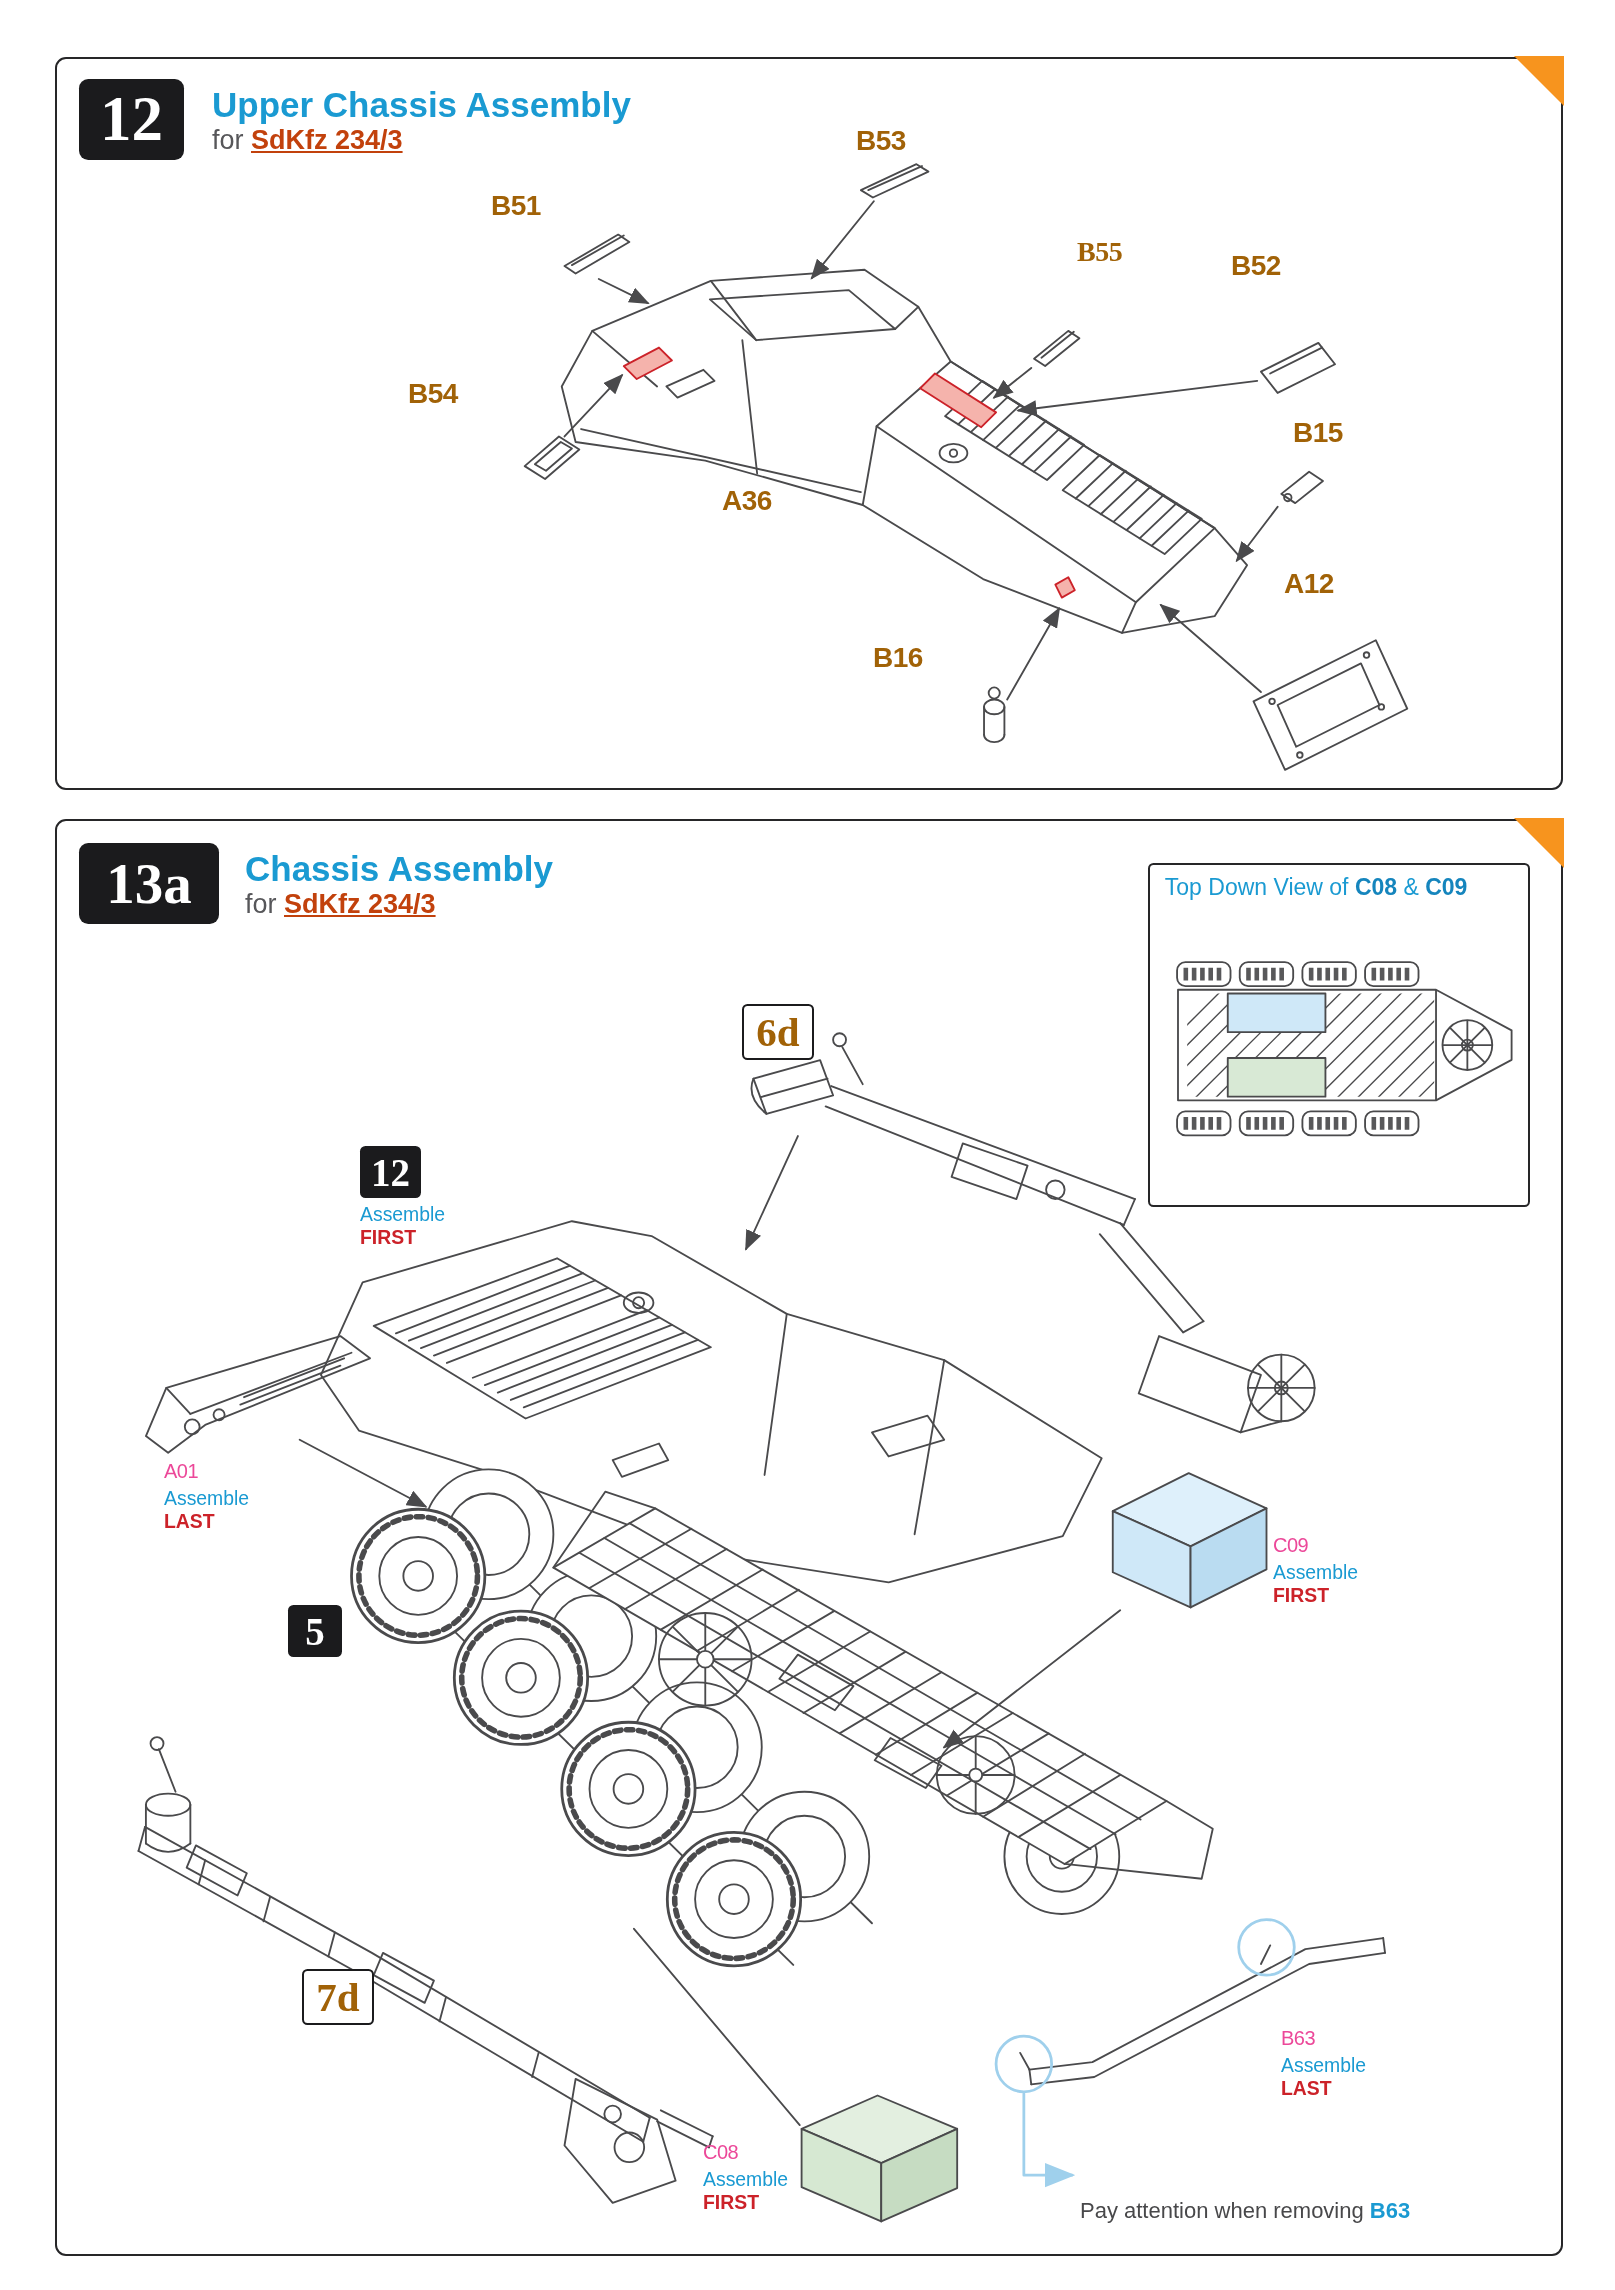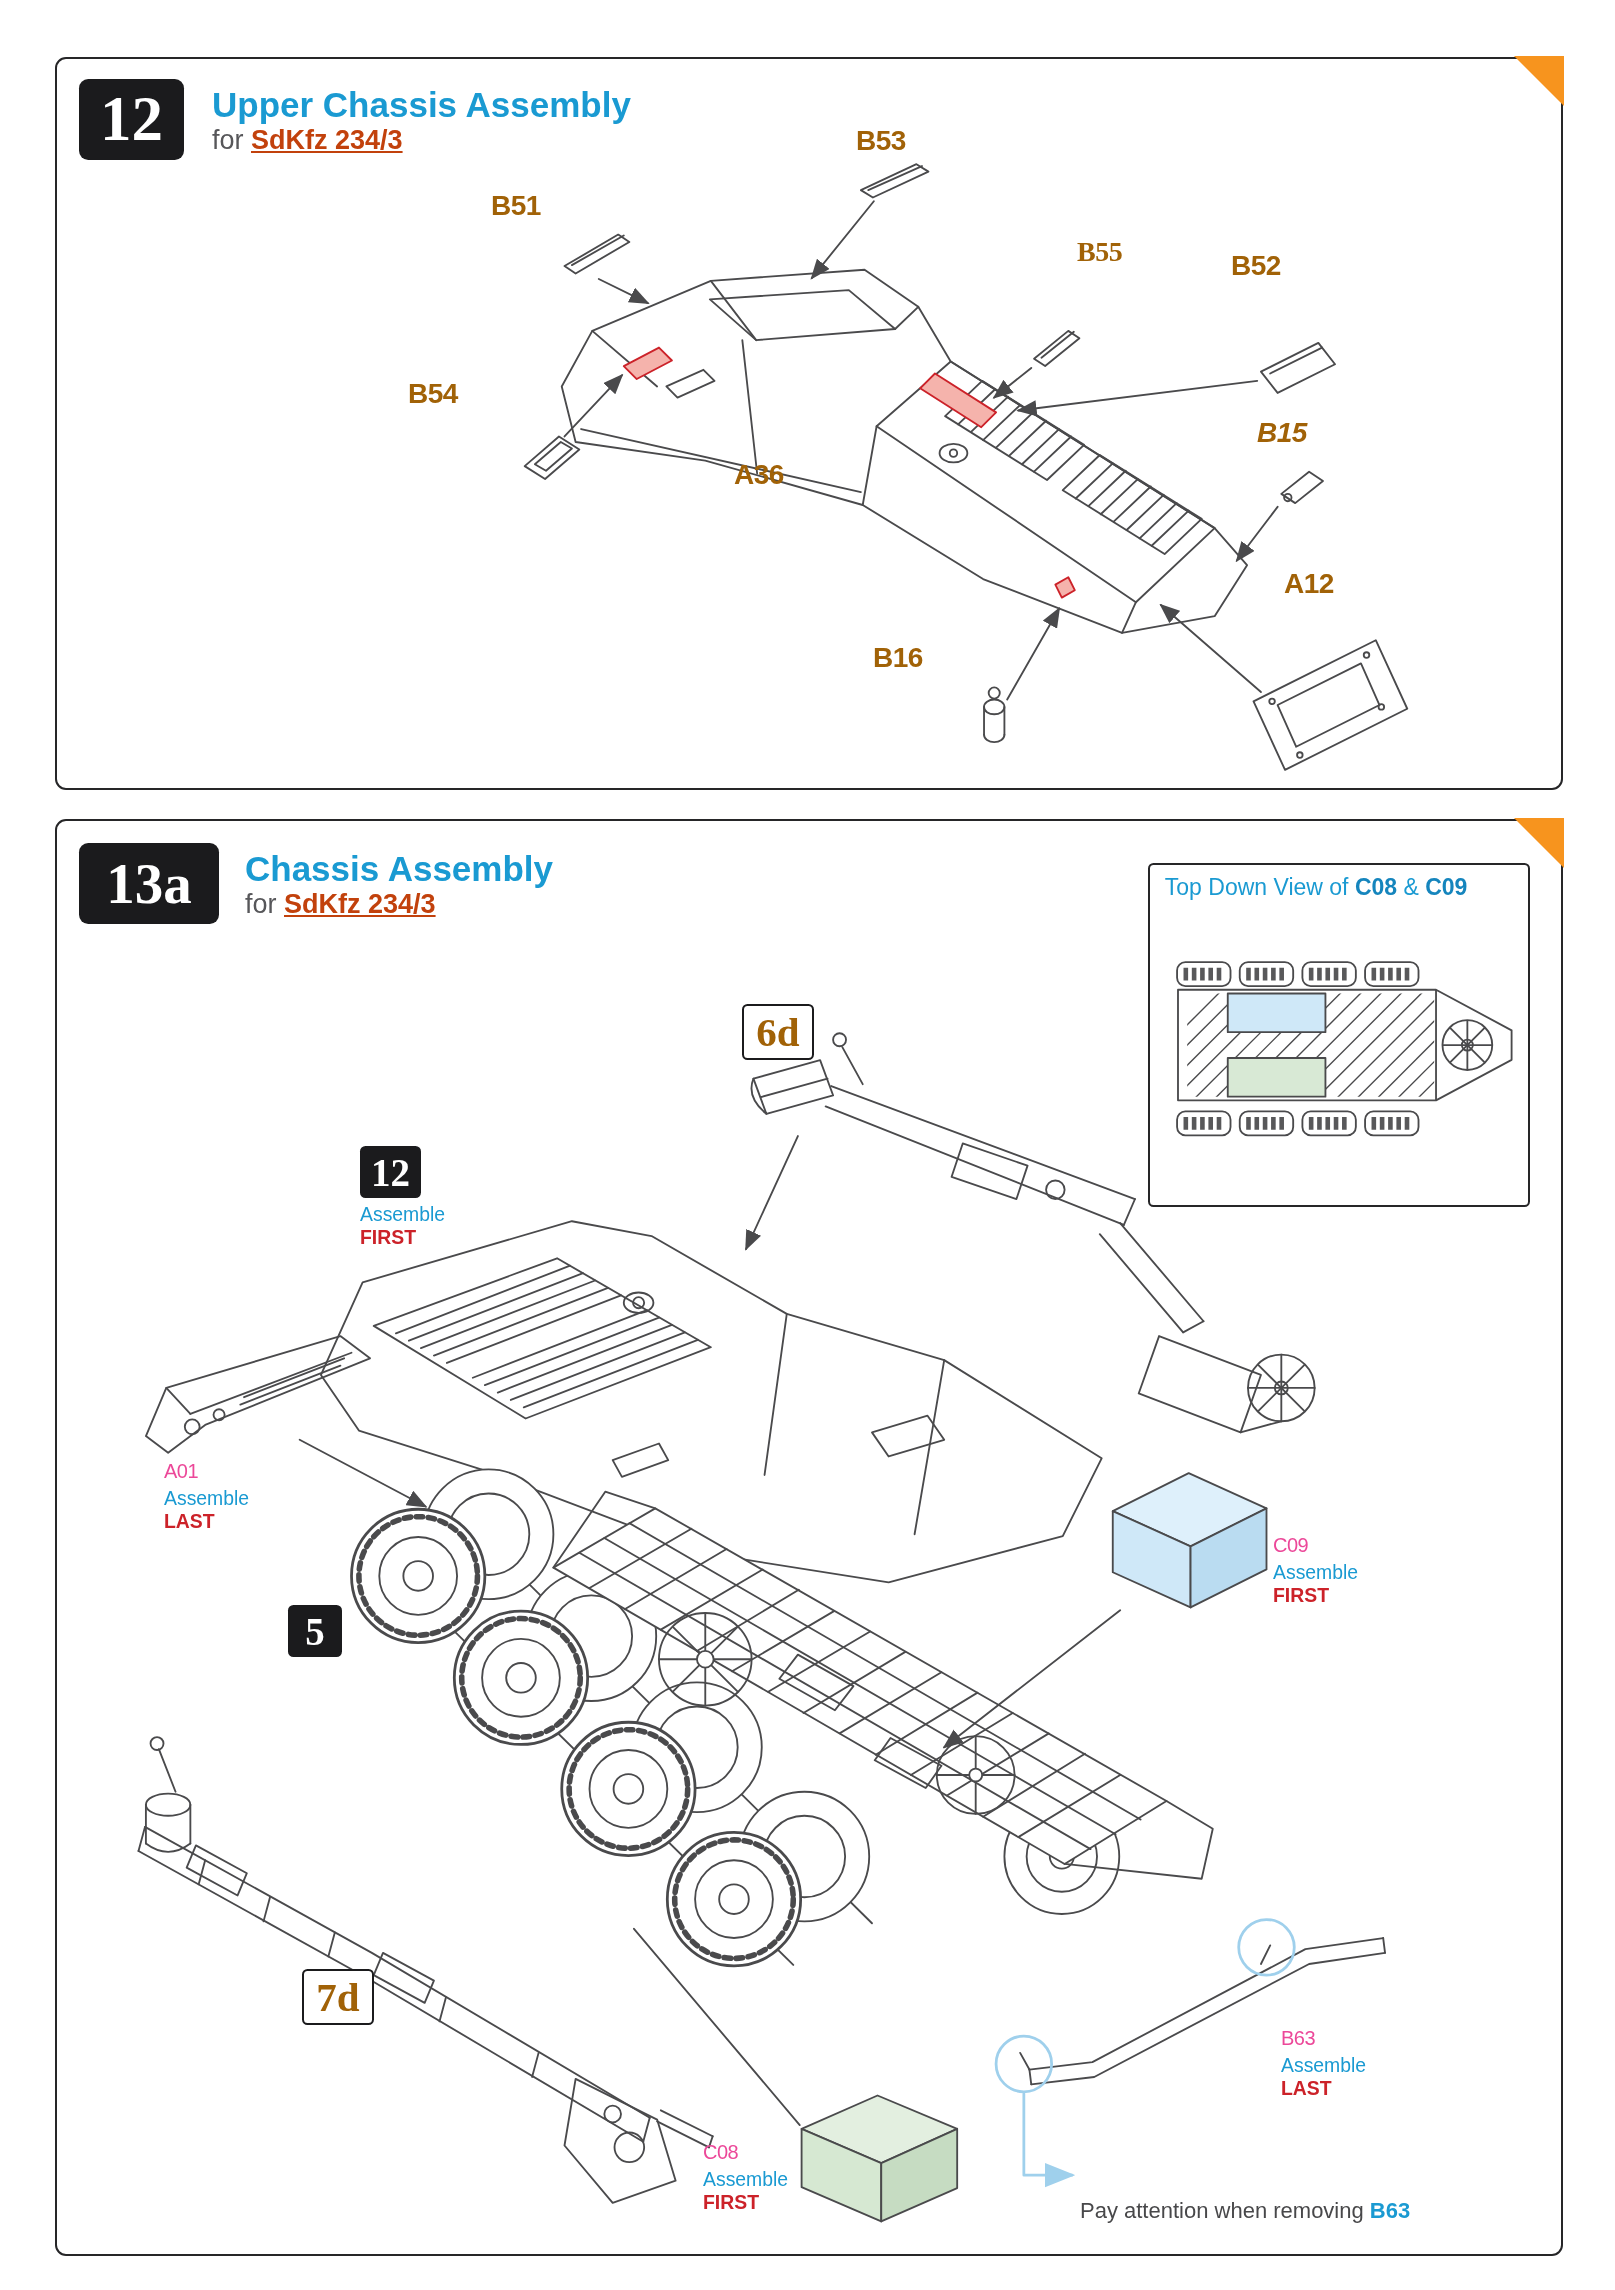--- a/index.html
+++ b/index.html
@@ -129,22 +129,22 @@
     <div class="titleblock" style="left:155px;top:26px;">
       <div class="step-title">Upper Chassis Assembly</div>
       <div class="step-sub"><span>for </span><span class="model">SdKfz 234/3</span></div>
     </div>
 
     <div class="plabel" style="left:799px;top:66px;">B53</div>
     <div class="plabel" style="left:434px;top:131px;">B51</div>
     <div class="plabel" style="left:1020px;top:177px;font-family:Liberation Serif, serif;">B55</div>
     <div class="plabel" style="left:1174px;top:191px;">B52</div>
     <div class="plabel" style="left:351px;top:319px;">B54</div>
-    <div class="plabel" style="left:1200px;top:358px;font-style:italic;">B15</div>
-    <div class="plabel" style="left:665px;top:400px;margin-left:12px;">A36</div>
+    <div class="plabel" style="left:1236px;top:358px;">B15</div>
+    <div class="plabel" style="left:665px;top:426px;">A36</div>
     <div class="plabel" style="left:1227px;top:509px;">A12</div>
     <div class="plabel" style="left:816px;top:583px;">B16</div>
   </section>
 
   <section class="panel" style="left:55px;top:819px;width:1504px;height:1433px;">
     <div class="fold"></div>
 
     <svg class="art" viewBox="0 0 1624 1547">
       <defs>
         <marker id="ah2" viewBox="0 0 10 8" refX="9" refY="4" markerWidth="11" markerHeight="9" orient="auto-start-reverse">

